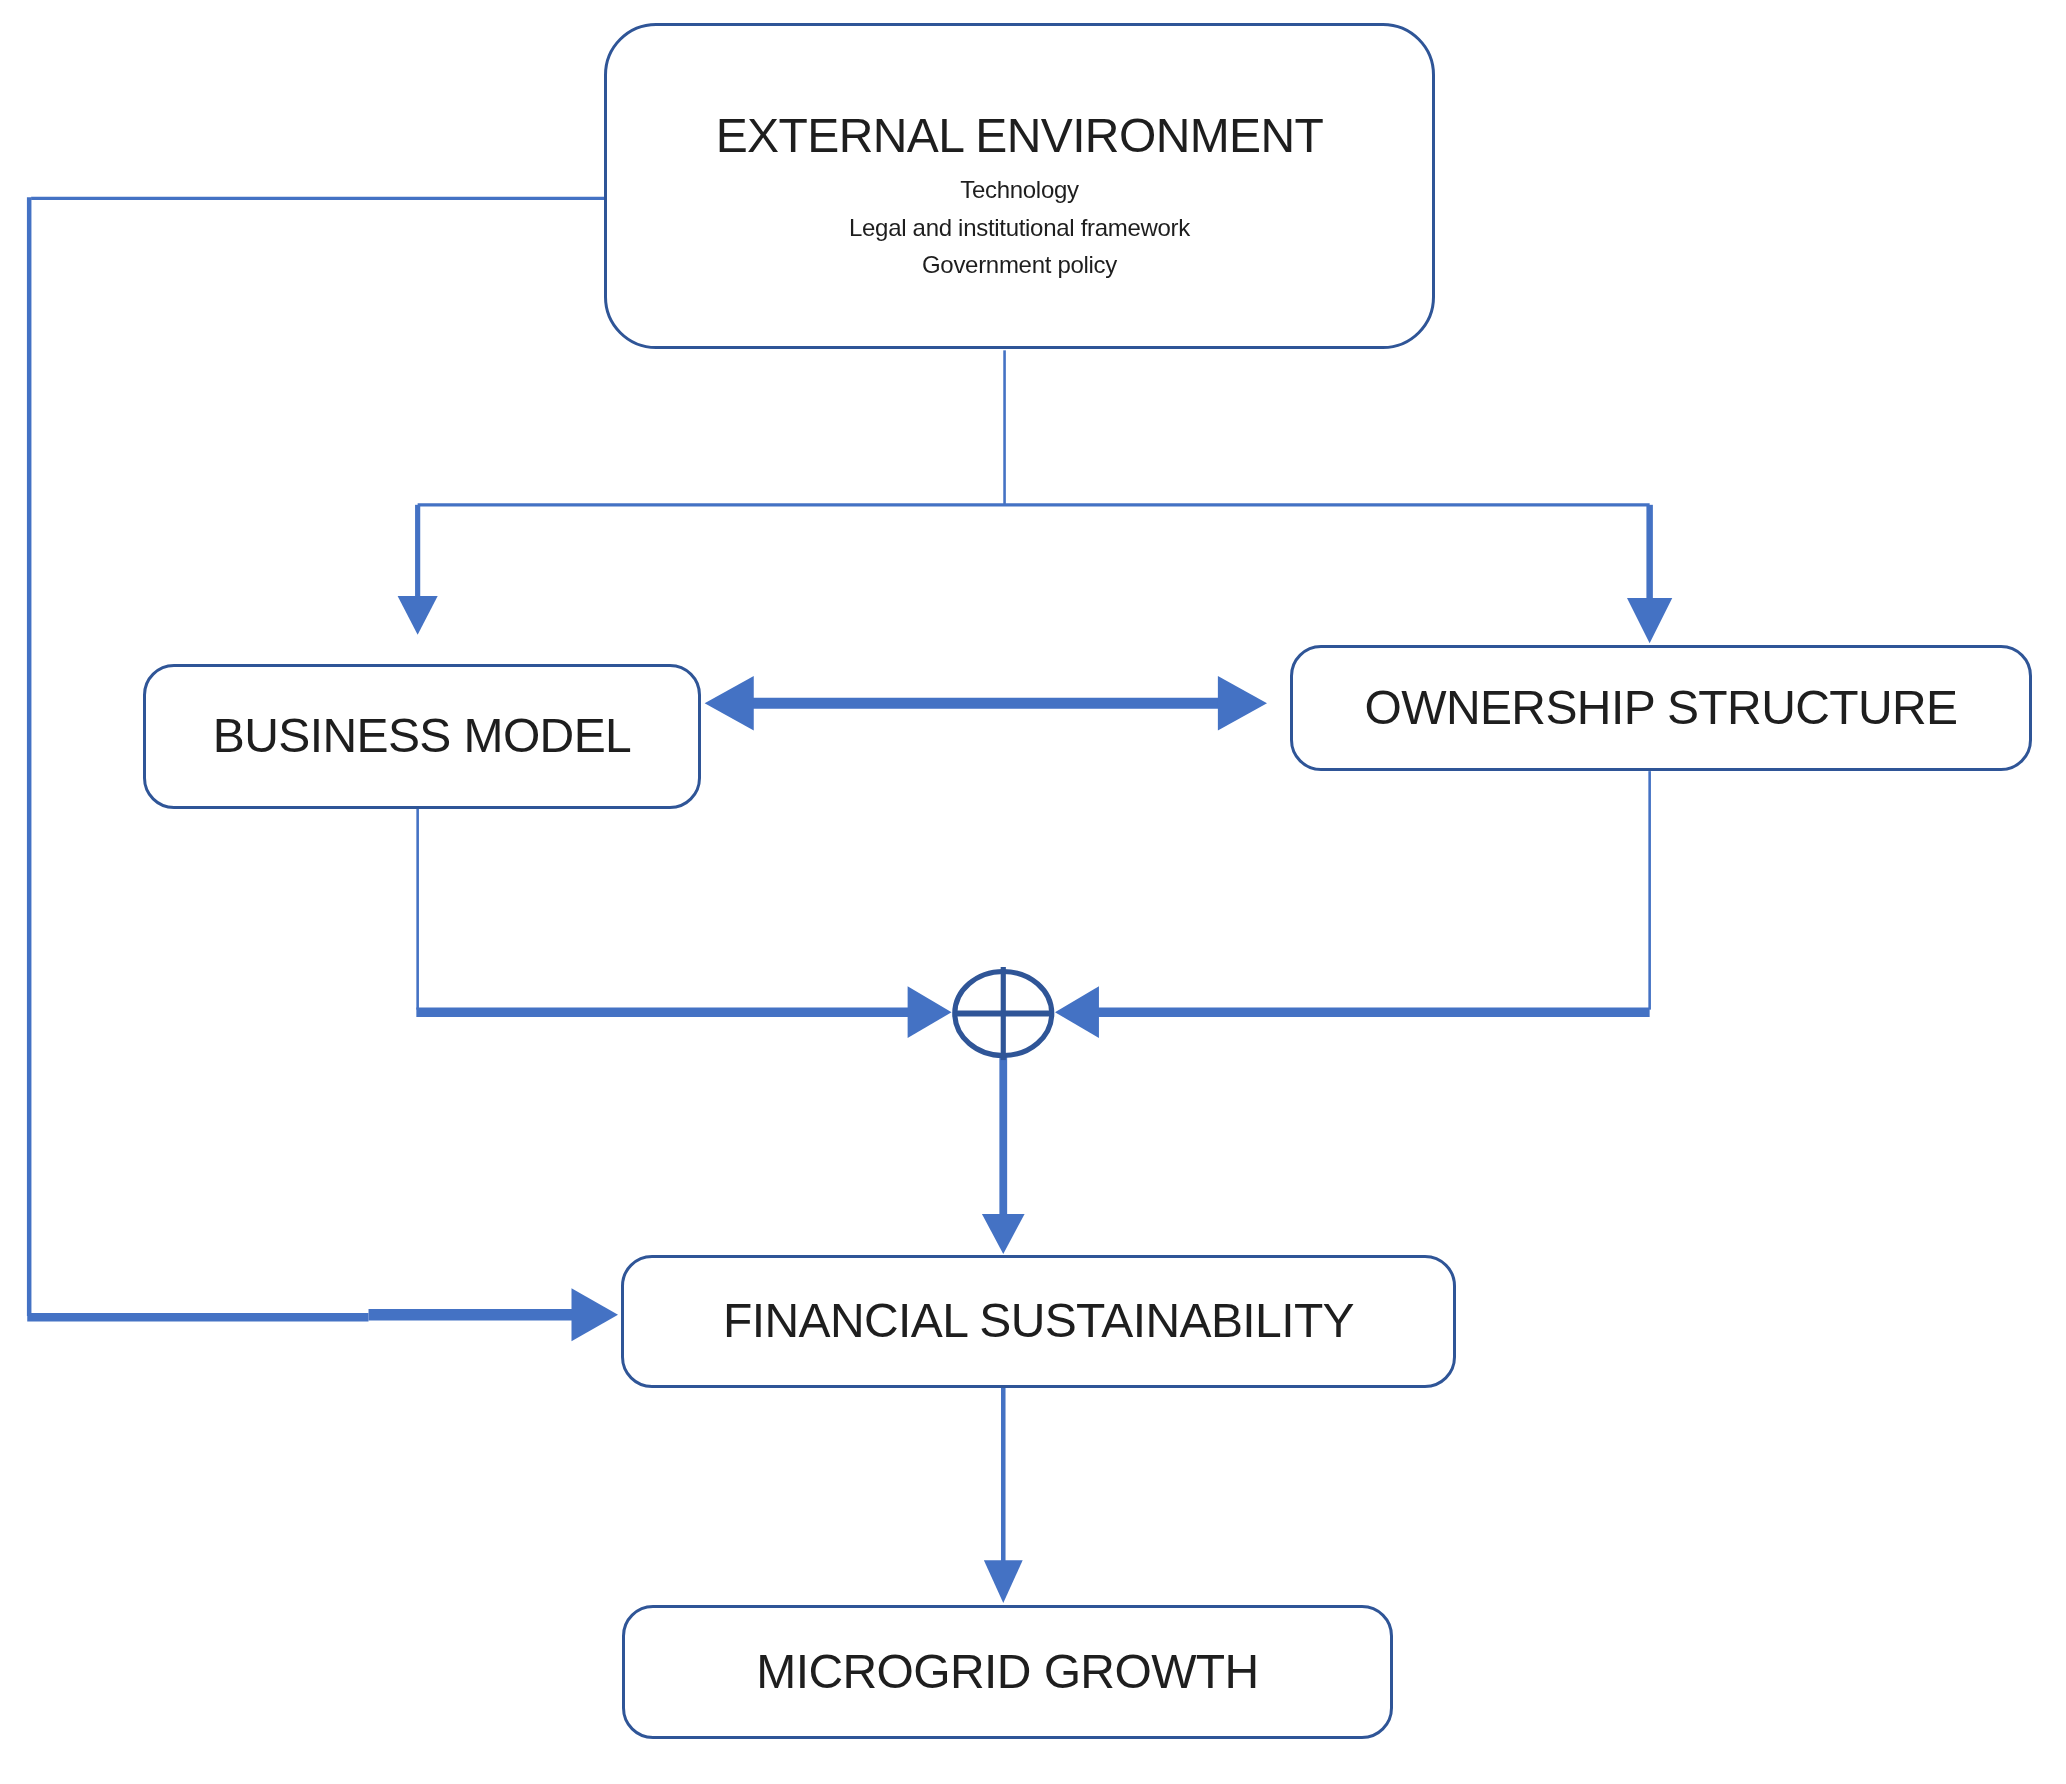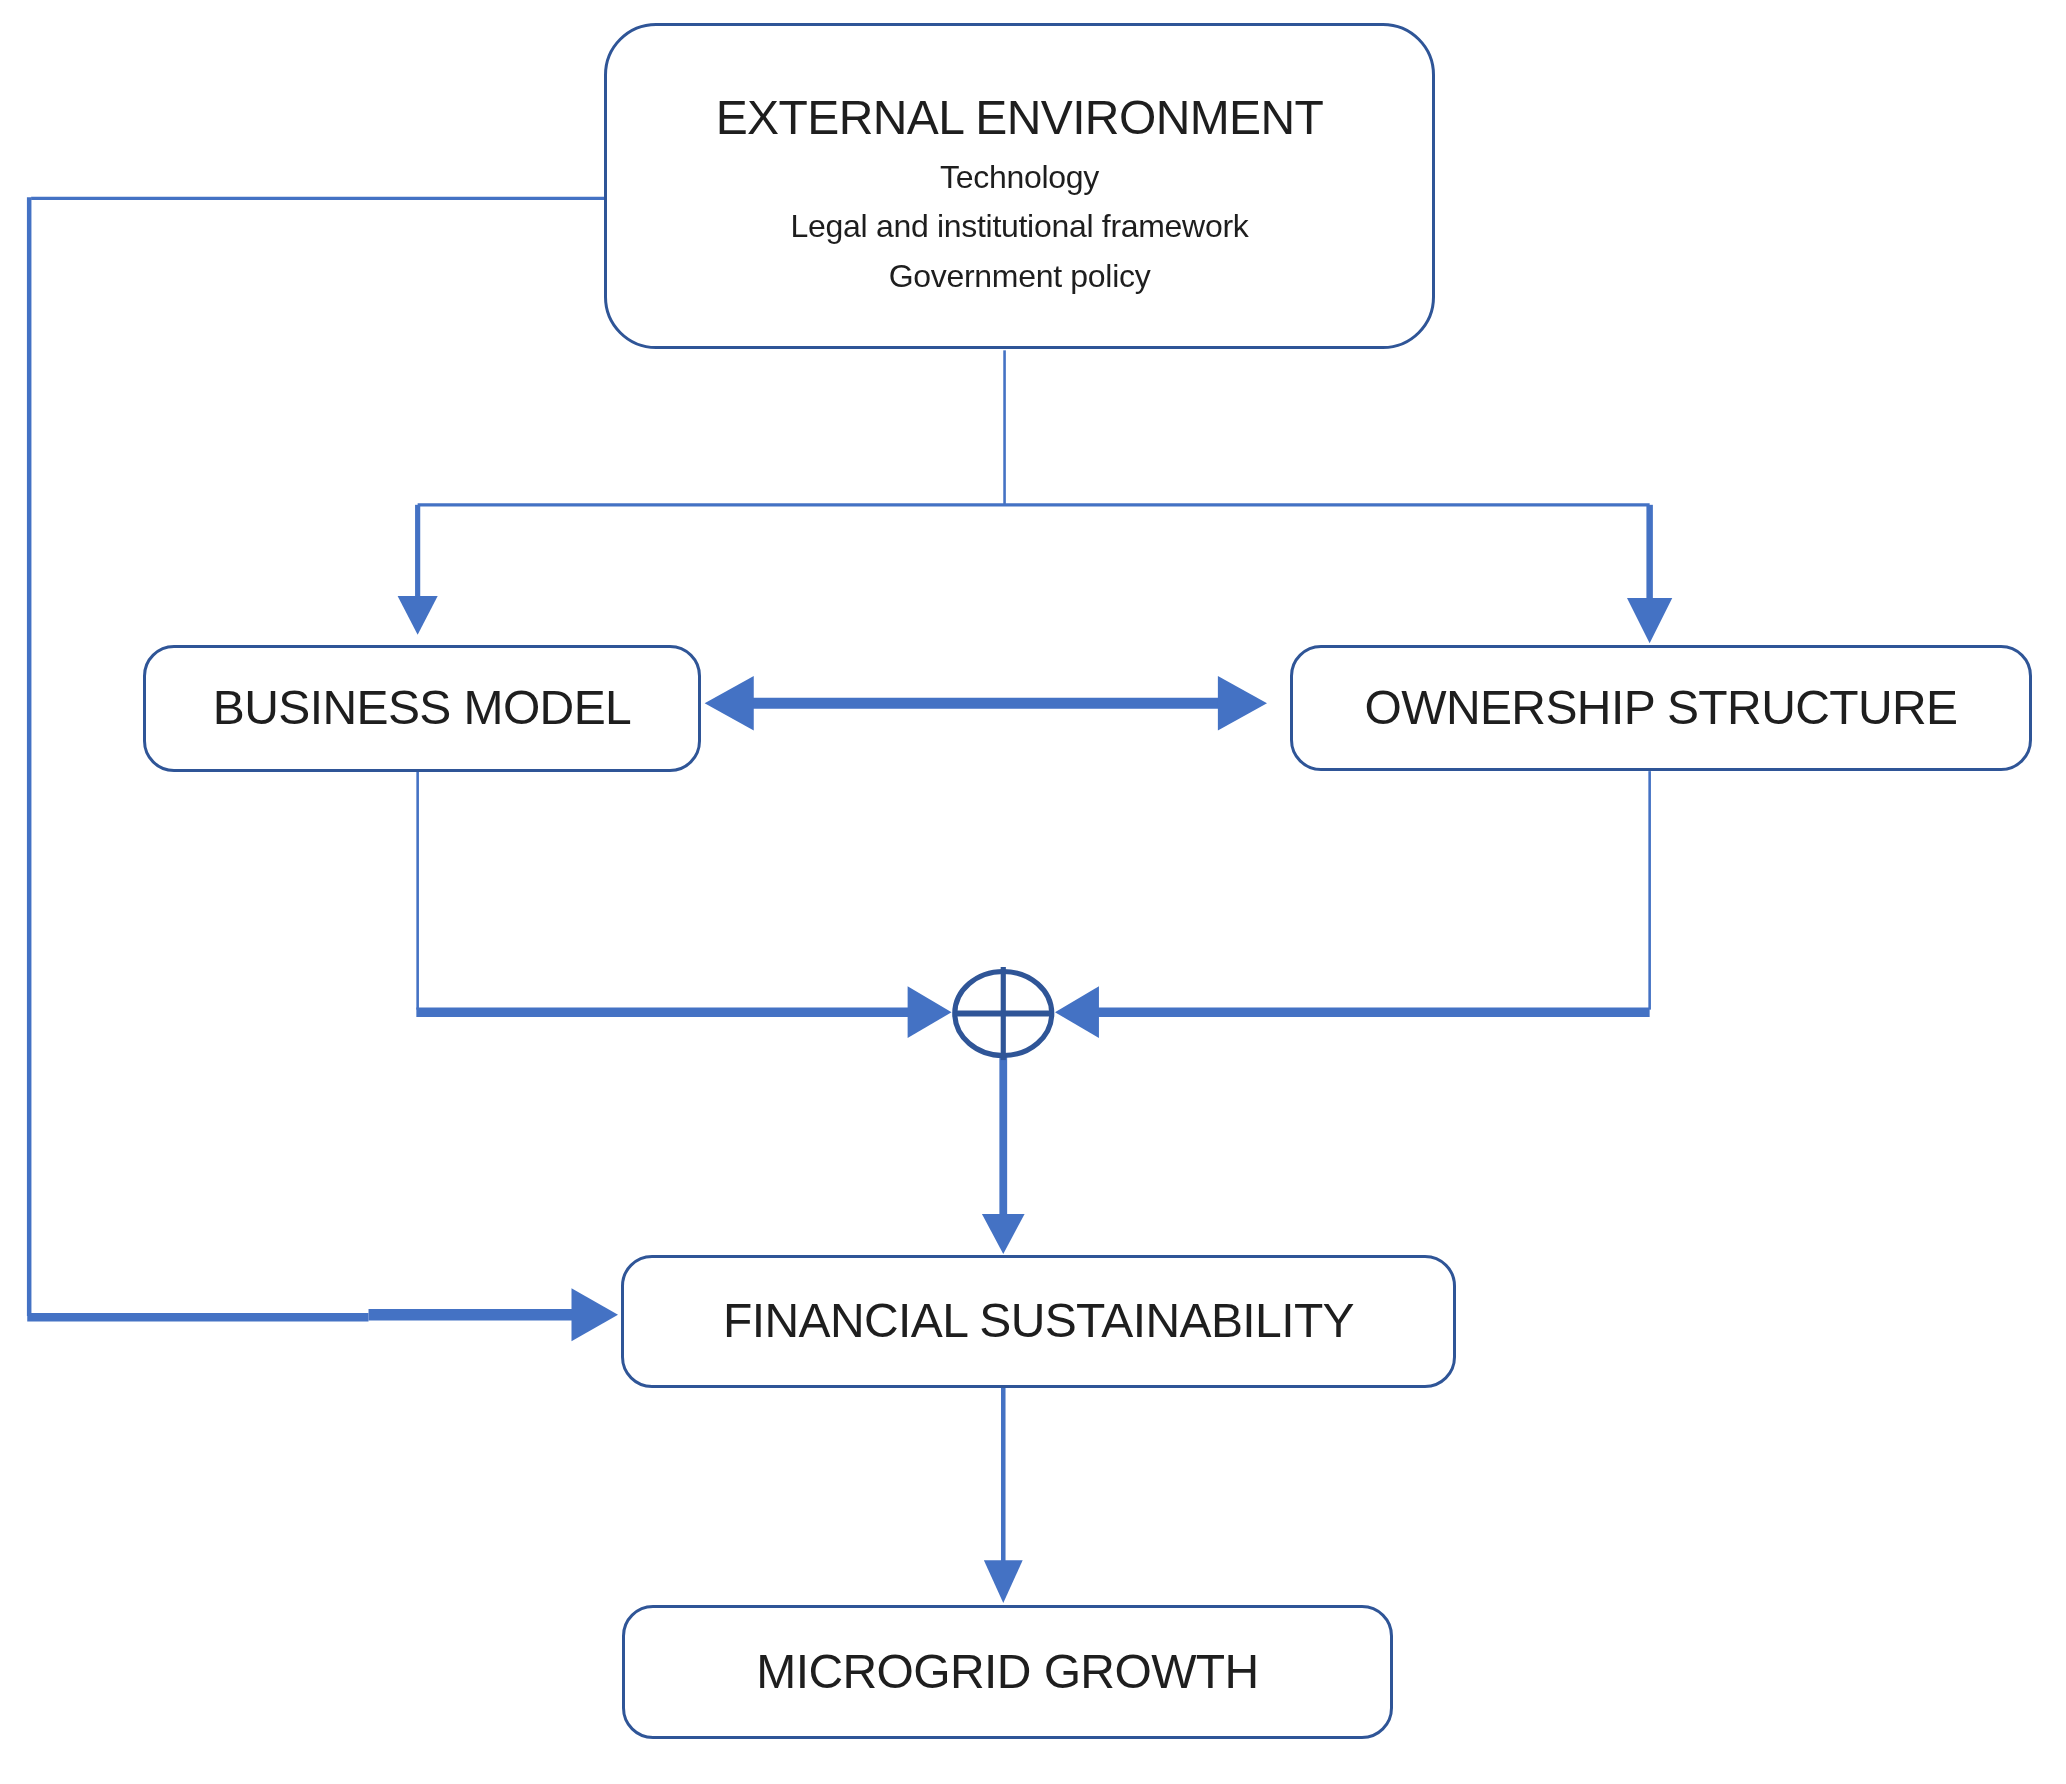--- a/index.html
+++ b/index.html
@@ -50,28 +50,28 @@
     line-height: 1.1;
   }
   .node-title {
     font-size: 48px;
     letter-spacing: -0.6px;
     white-space: nowrap;
     line-height: 1.2;
     margin-bottom: 6.5px;
   }
   .node-sub {
-    font-size: 32px;
+    font-size: 24px;
     letter-spacing: -0.3px;
     white-space: nowrap;
     line-height: 1.55;
   }
   
   #node-external-environment  { left: 604px;  top: 22.6px;   width: 831px; height: 326px; padding-top: 19px; }
-  #node-business-model        { left: 143px;  top: 645px;  width: 558px;  height: 127px; }
+  #node-business-model        { left: 143px;  top: 664px;  width: 558px;  height: 145px; }
   #node-ownership-structure   { left: 1290px; top: 645px;  width: 742px; height: 126px; }
   #node-financial-sustainability { left: 621px; top: 1255px; width: 835px; height: 133px; justify-content: center; }
   #node-microgrid-growth      { left: 622px;  top: 1605px; width: 771px; height: 134px; }
 </style>
 </head>
 <body>
 
 <div class="canvas">
 
   <svg class="connectors" viewBox="0 0 3196 2760">

